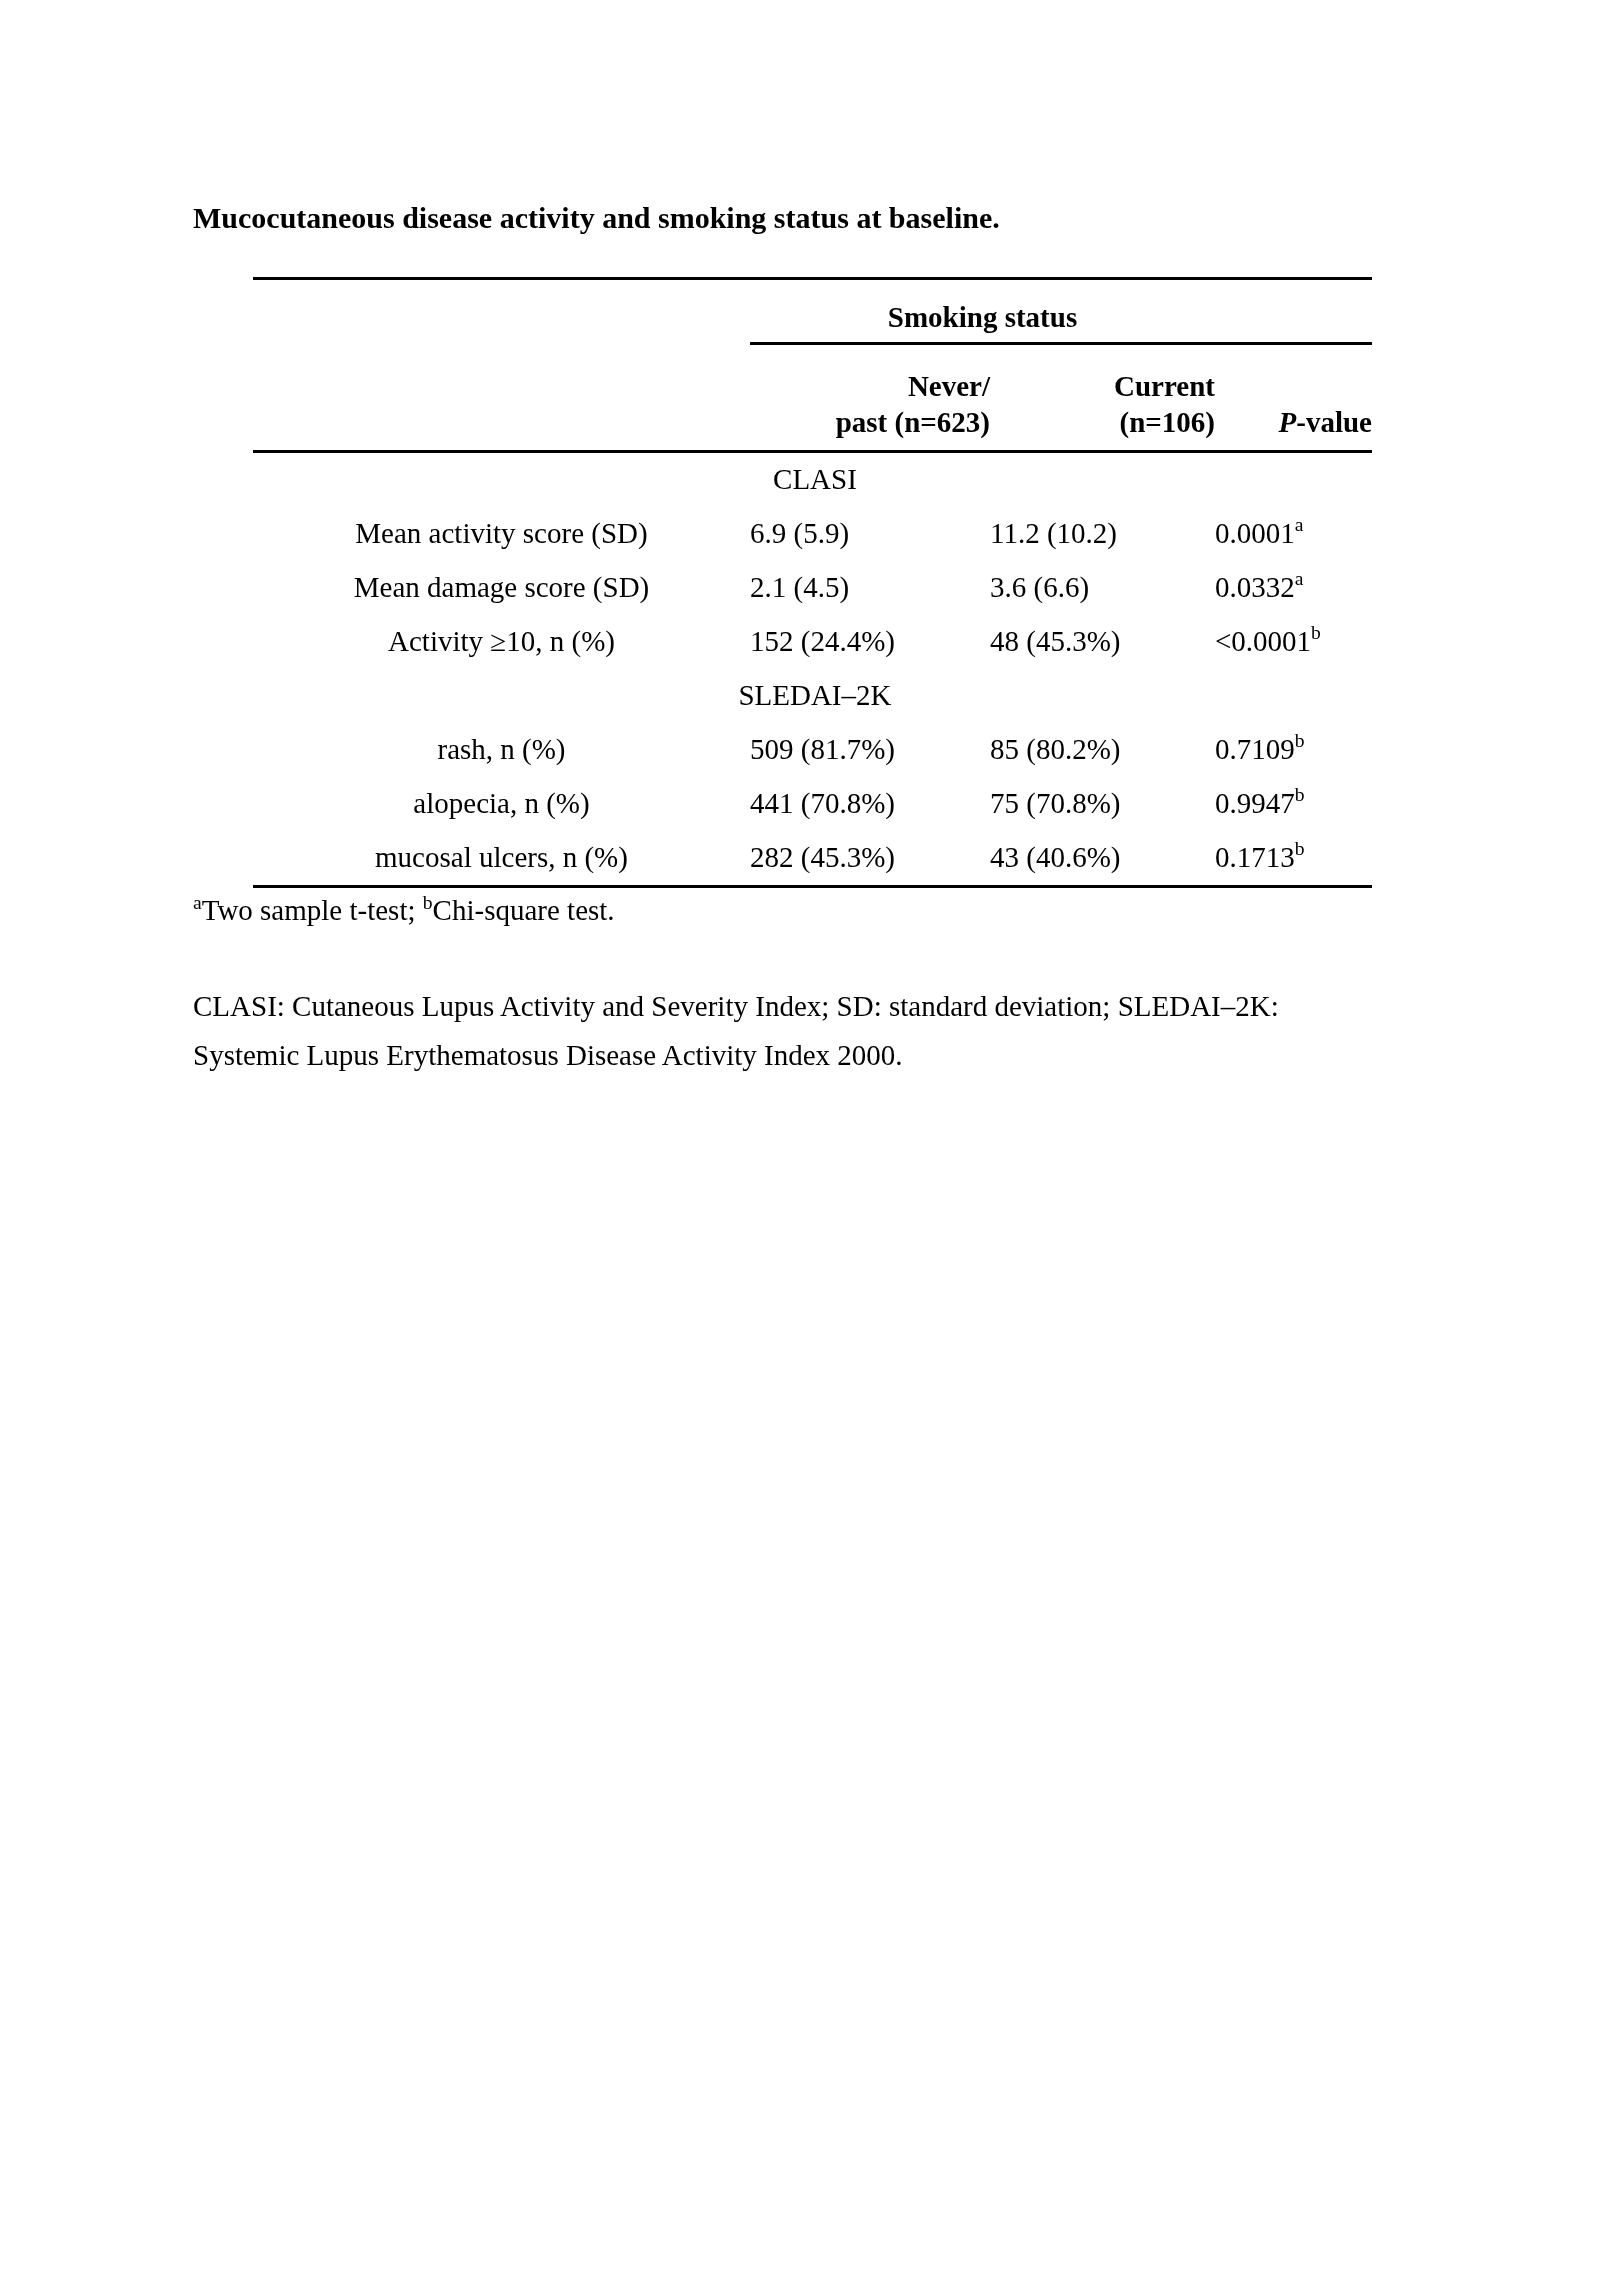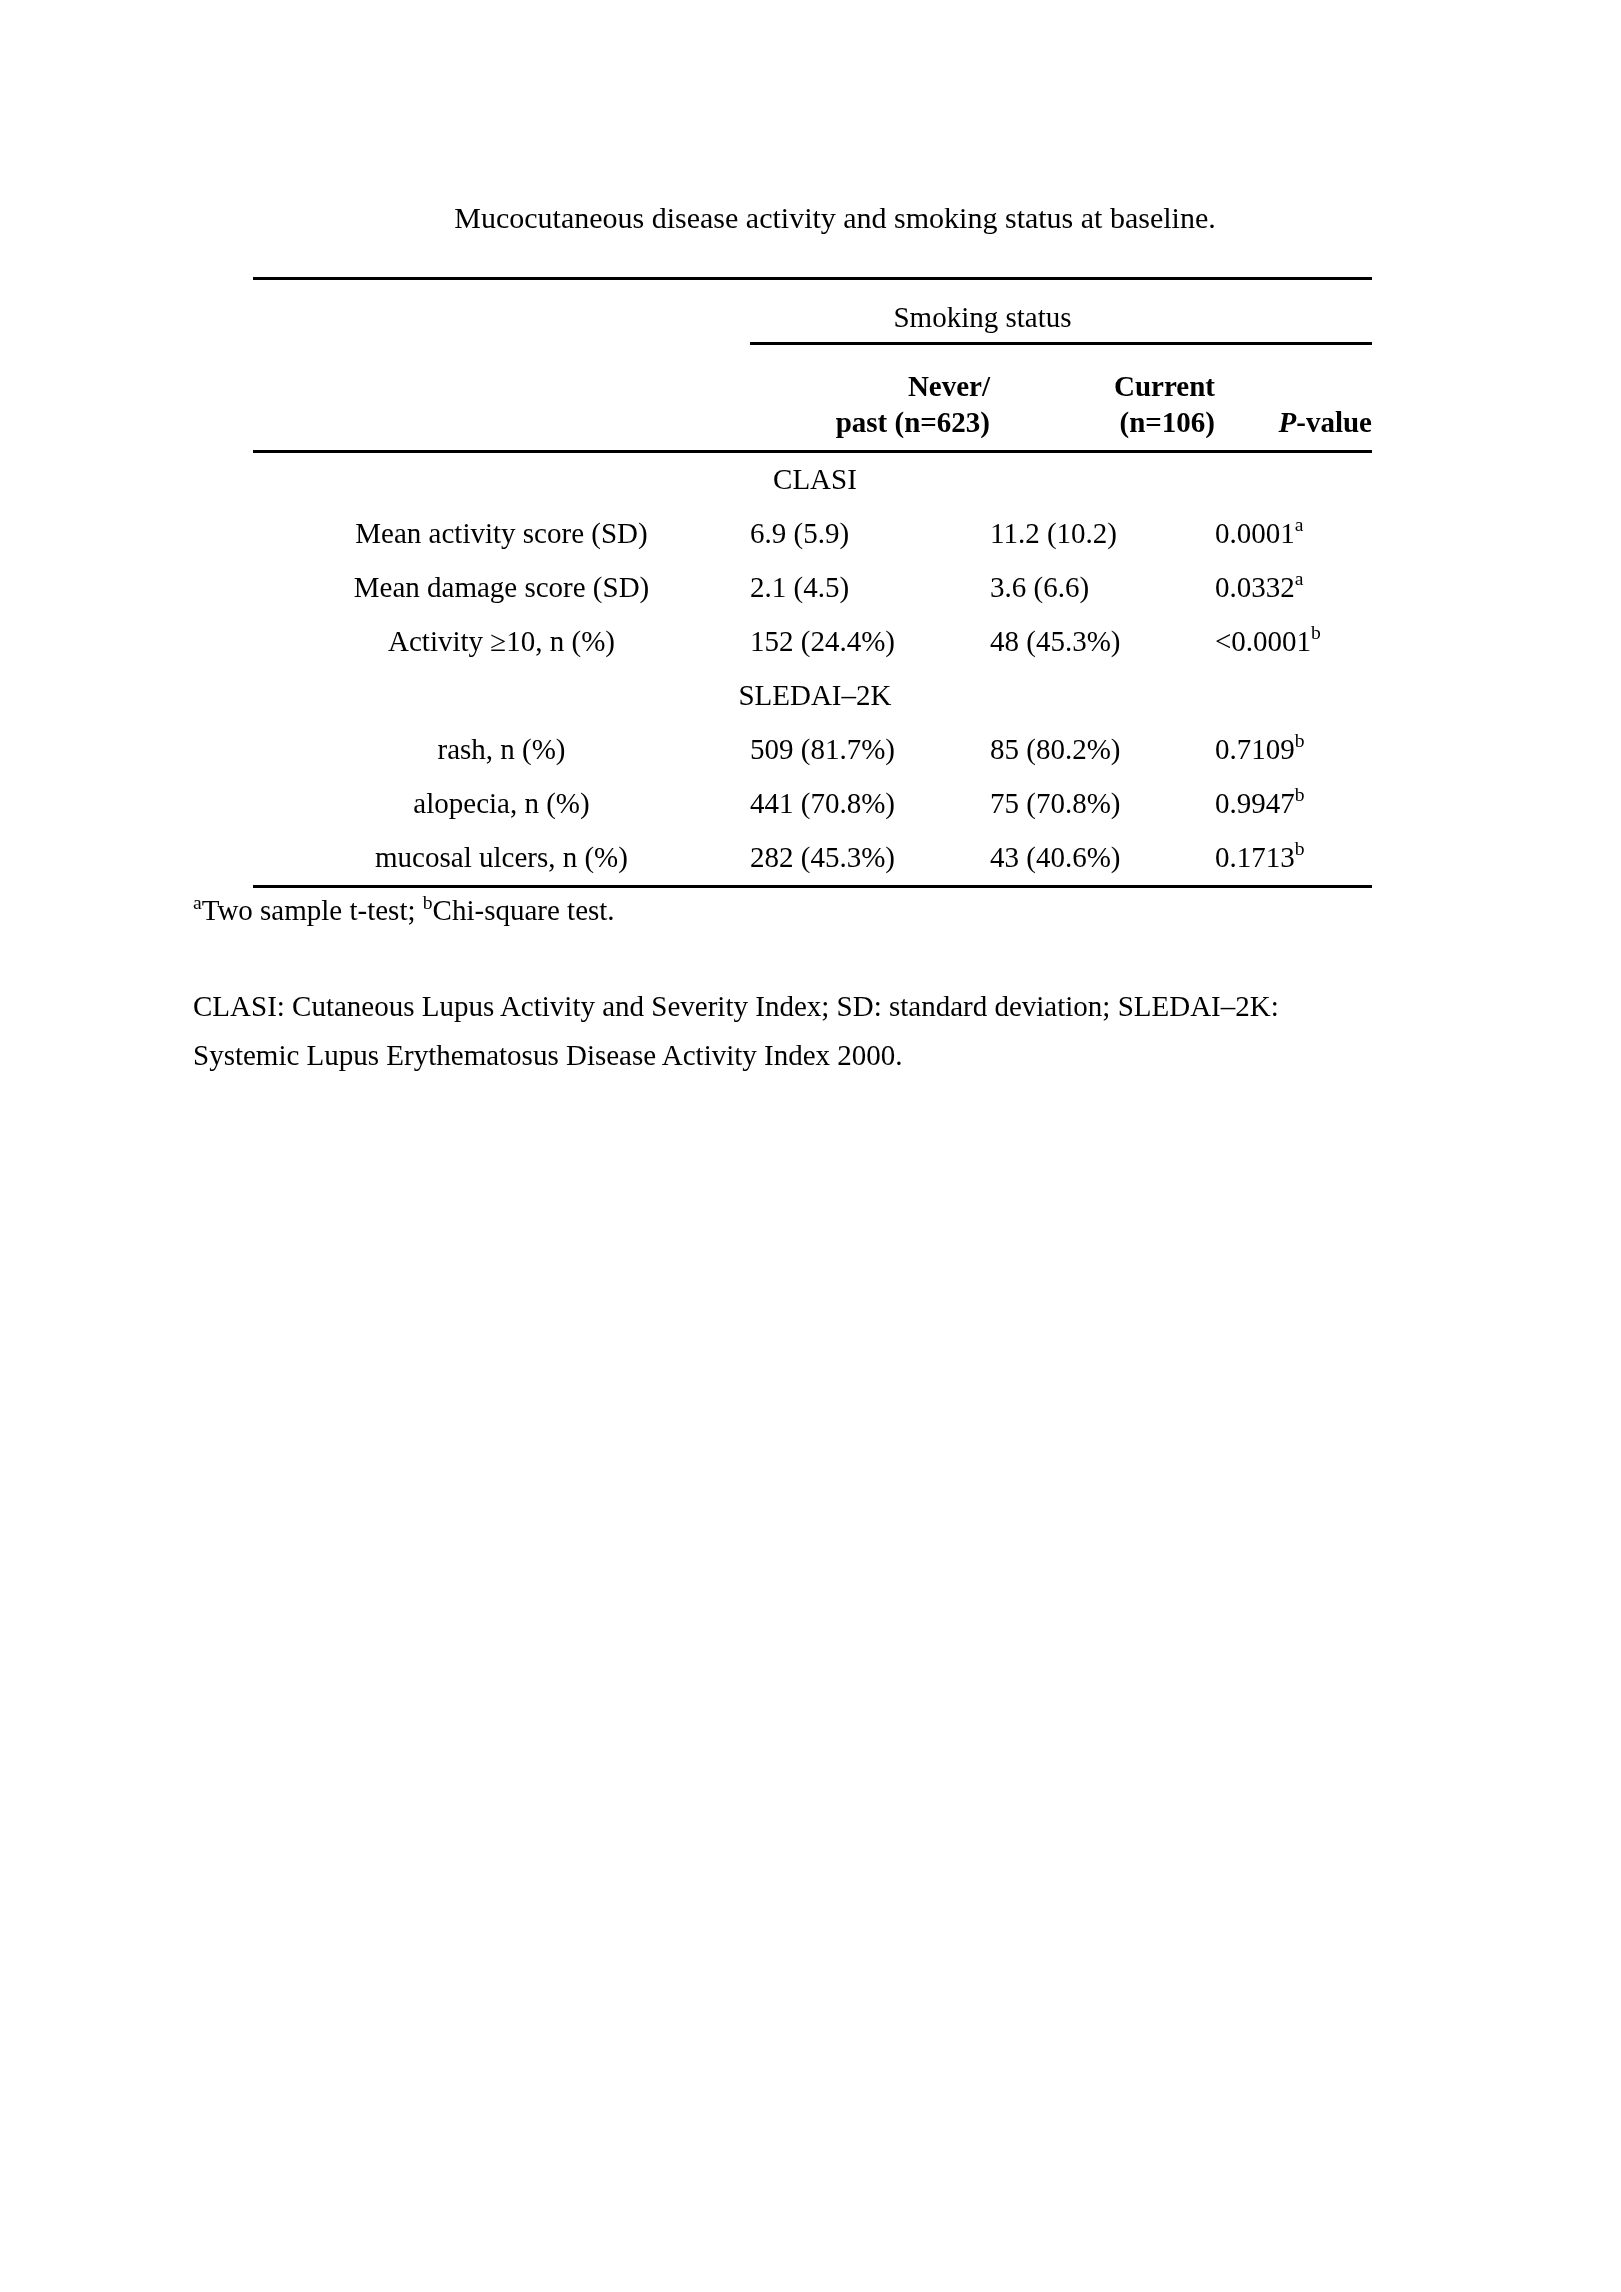--- a/index.html
+++ b/index.html
@@ -15,24 +15,23 @@
     font-size: 29px;
     position: relative;
     overflow: hidden;
   }
   .content {
     padding: 200px 0 0 193px;
     width: 1284px;
   }
   .doc-title {
     font-size: 30px;
-    font-weight: normal;
+    font-weight: bold;
     line-height: 35px;
     margin: 0 0 42px 0;
-    text-align: center;
   }
   table.data-table {
     border-collapse: collapse;
     table-layout: fixed;
     width: 1119px;
     margin-left: 60px;
     border-top: 3.9px solid #000;
     border-bottom: 3.9px solid #000;
   }
   table.data-table td {
@@ -45,21 +44,21 @@
     height: 54px;
     vertical-align: bottom;
     padding-bottom: 7.8px;
   }
   tr.spanner-row td.spanner-cell,
   tr.spanner-row td.spanner-ext {
     border-bottom: 3.9px solid #000;
   }
   td.spanner-cell {
     text-align: center;
-    font-weight: normal;
+    font-weight: bold;
   }
   
   tr.head-row td {
     height: 95px;
     vertical-align: bottom;
     padding-bottom: 9.8px;
     text-align: right;
     font-weight: bold;
     line-height: 36px;
     border-bottom: 3.9px solid #000;

